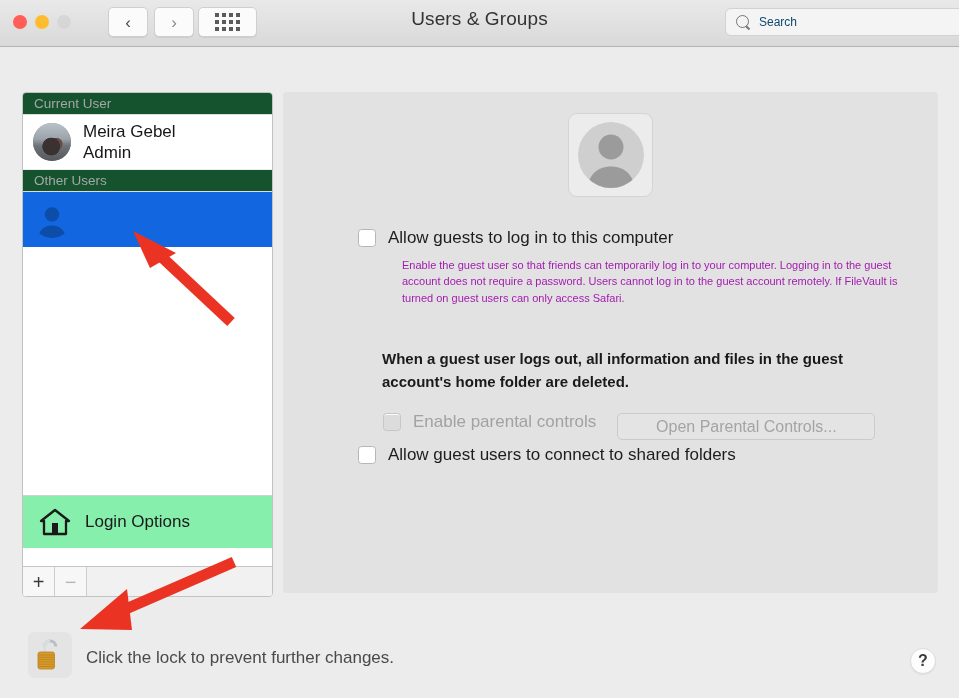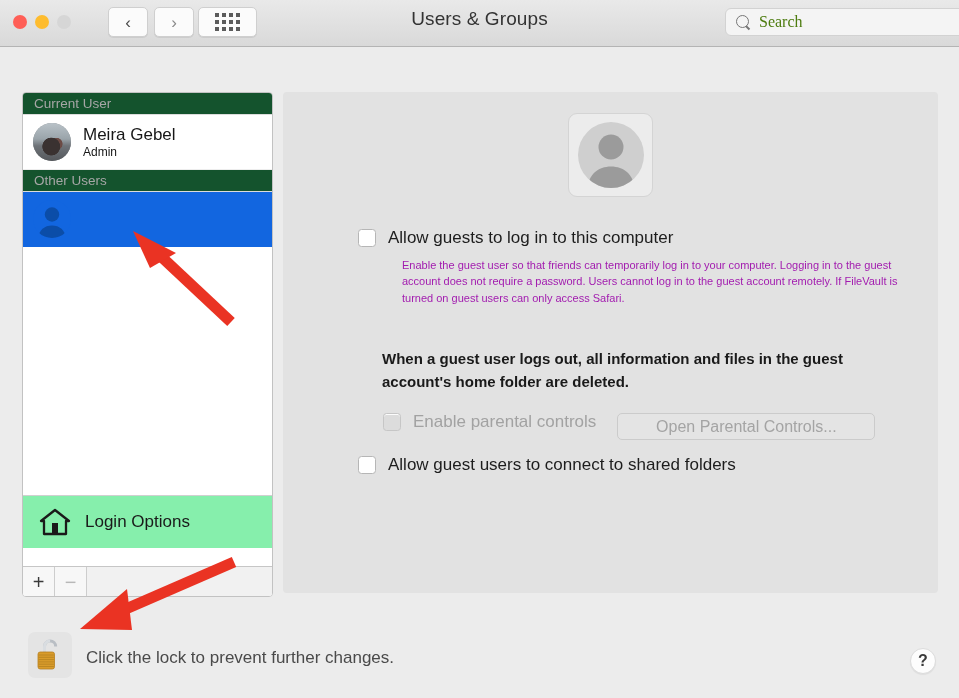--- a/index.html
+++ b/index.html
@@ -58,42 +58,42 @@
   }
   .searchicon { width: 15px; height: 15px; position: relative; margin-right: 8px; flex: none; }
   .searchicon::before {
     content: ""; position: absolute; left: 0; top: 0;
     width: 11px; height: 11px; border: 1.7px solid #777; border-radius: 50%;
   }
   .searchicon::after {
     content: ""; position: absolute; left: 9.5px; top: 10px;
     width: 5px; height: 1.8px; background: #777; transform: rotate(45deg); transform-origin: left center;
   }
-  .searchph { font-size: 16px; color: #4d7c0f; font-family: Liberation Serif, serif; }
+  .searchph { font-size: 12px; color: #0c4a6e; }
 
   
   .sidebar {
     position: absolute; left: 22px; top: 92px; width: 251px; height: 505px;
     background: #ffffff; border: 1px solid #c2c2c2; border-radius: 4px;
     overflow: hidden;
   }
   .grouphdr {
     height: 22px; background: #14532d; border-bottom: 1px solid #dcdcdc;
     display: flex; align-items: center; padding-left: 11px;
     font-size: 13.5px; color: #a6a6a6;
   }
   .userrow {
     height: 55px; display: flex; align-items: center; padding-left: 10px;
     border-bottom: 1px solid #ededed;
   }
   .userrow.selected { background: #1266e0; border-bottom: 1px solid #1266e0; }
   .uavatar { width: 38px; height: 38px; border-radius: 50%; flex: none; margin-right: 12px; overflow: hidden; position: relative; }
   .uinfo { display: flex; flex-direction: column; justify-content: center; }
   .uname { font-size: 17px; color: #171717; line-height: 1.25; }
-  .urole { font-size: 12px; color: #171717; line-height: 1.25; }
+  .urole { font-size: 17px; color: #171717; line-height: 1.25; }
   .selected .uname, .selected .urole { color: #ffffff; font-weight: 600; }
   .selected .uname { font-weight: 400; }
 
   .photoav { background: #8c8f92; }
   .photoav::before {
     content: ""; position: absolute; inset: 0;
     background:
       radial-gradient(circle at 48% 62%, #3a3231 0 28%, rgba(58,50,49,0) 30%),
       radial-gradient(circle at 62% 55%, #6b4a44 0 18%, rgba(107,74,68,0) 20%),
       linear-gradient(to bottom, #b9c2c8 0%, #9aa4aa 42%, #6e7378 60%, #55585c 100%);
@@ -291,21 +291,21 @@
   <div class="bodytext">Enable the guest user so that friends can temporarily log in to your computer. Logging in to the guest account does not require a password. Users cannot log in to the guest account remotely. If FileVault is turned on guest users can only access Safari.</div>
 
   <div class="boldtext">When a guest user logs out, all information and files in the guest account's home folder are deleted.</div>
 
   <div class="pcrow">
     <span class="cbox disabled"></span>
     <span class="cblabel disabled">Enable parental controls</span>
     <span class="pcbtn">Open Parental Controls...</span>
   </div>
 
-  <div class="row" style="left:358px; top:456px;text-align:right;">
+  <div class="row" style="left:358px; top:446px;text-align:right;">
     <span class="cbox"></span>
     <span class="cblabel">Allow guest users to connect to shared folders</span>
   </div>
 
   <div class="lockbtn">
     <svg width="30" height="34" viewBox="0 0 30 34">
       <path d="M9.5 13.5 V8.6 a5.6 5.6 0 0 1 11.2 0" fill="none" stroke="#b9bec4" stroke-width="3"></path>
       <path d="M9.5 13.5 V8.6 a5.6 5.6 0 0 1 5.6-5.6" fill="none" stroke="#d9dde1" stroke-width="3"></path>
       <rect x="3" y="14" width="16.5" height="17" rx="2.2" fill="#d99c2b"></rect>
       <rect x="3" y="14" width="16.5" height="17" rx="2.2" fill="none" stroke="#b57f1f" stroke-width="0.8"></rect>

